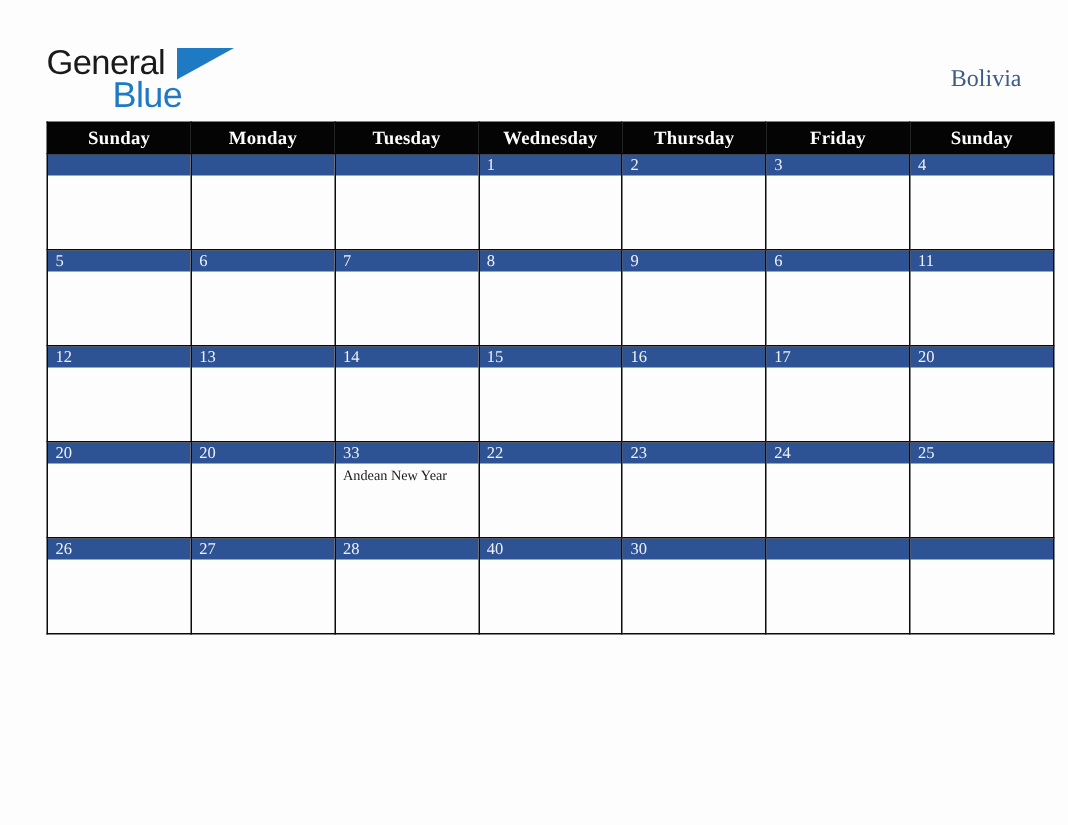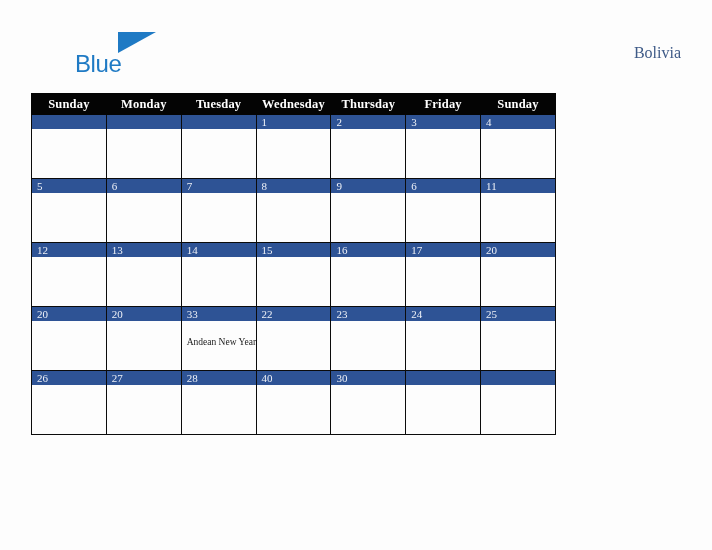--- a/index.html
+++ b/index.html
@@ -85,23 +85,22 @@
   
   .calendar-wrap {
     position: absolute;
     left: 31px;
     top: 81px;
     width: 650px;
   }
 
   table.calendar {
     border-collapse: collapse;
-    width: 525px;
+    width: 672px;
     table-layout: fixed;
-    margin-top: 12px;
   }
 
   table.calendar th {
     background: #040404;
     color: #ffffff;
     font-family: "Liberation Serif", serif;
     font-weight: bold;
     font-size: 12.5px;
     height: 20px;
     padding: 0;
@@ -126,36 +125,37 @@
     line-height: 14px;
     background: #2e5395;
     color: #eef1f7;
     font-family: "Liberation Serif", serif;
     font-size: 11px;
     padding: 0 0 0 5px;
     box-sizing: content-box;
   }
 
   .event-list {
-    padding: 15px 4px 0 5px;
+    padding: 3px 4px 0 5px;
   }
   .event-item {
     font-family: "Liberation Serif", serif;
     font-size: 9.5px;
     color: #1a1a1a;
     line-height: 12px;
     white-space: nowrap;
   }
 </style>
 </head>
 <body>
 
 <div class="page-header">
 
   <div class="brand-logo">
+    <span class="brand-general">General</span>
     <span class="brand-triangle"></span>
     <span class="brand-blue">Blue</span>
   </div>
 
 
   <div class="country-label">Bolivia</div>
 
 </div>
 
 <div class="calendar-wrap">

